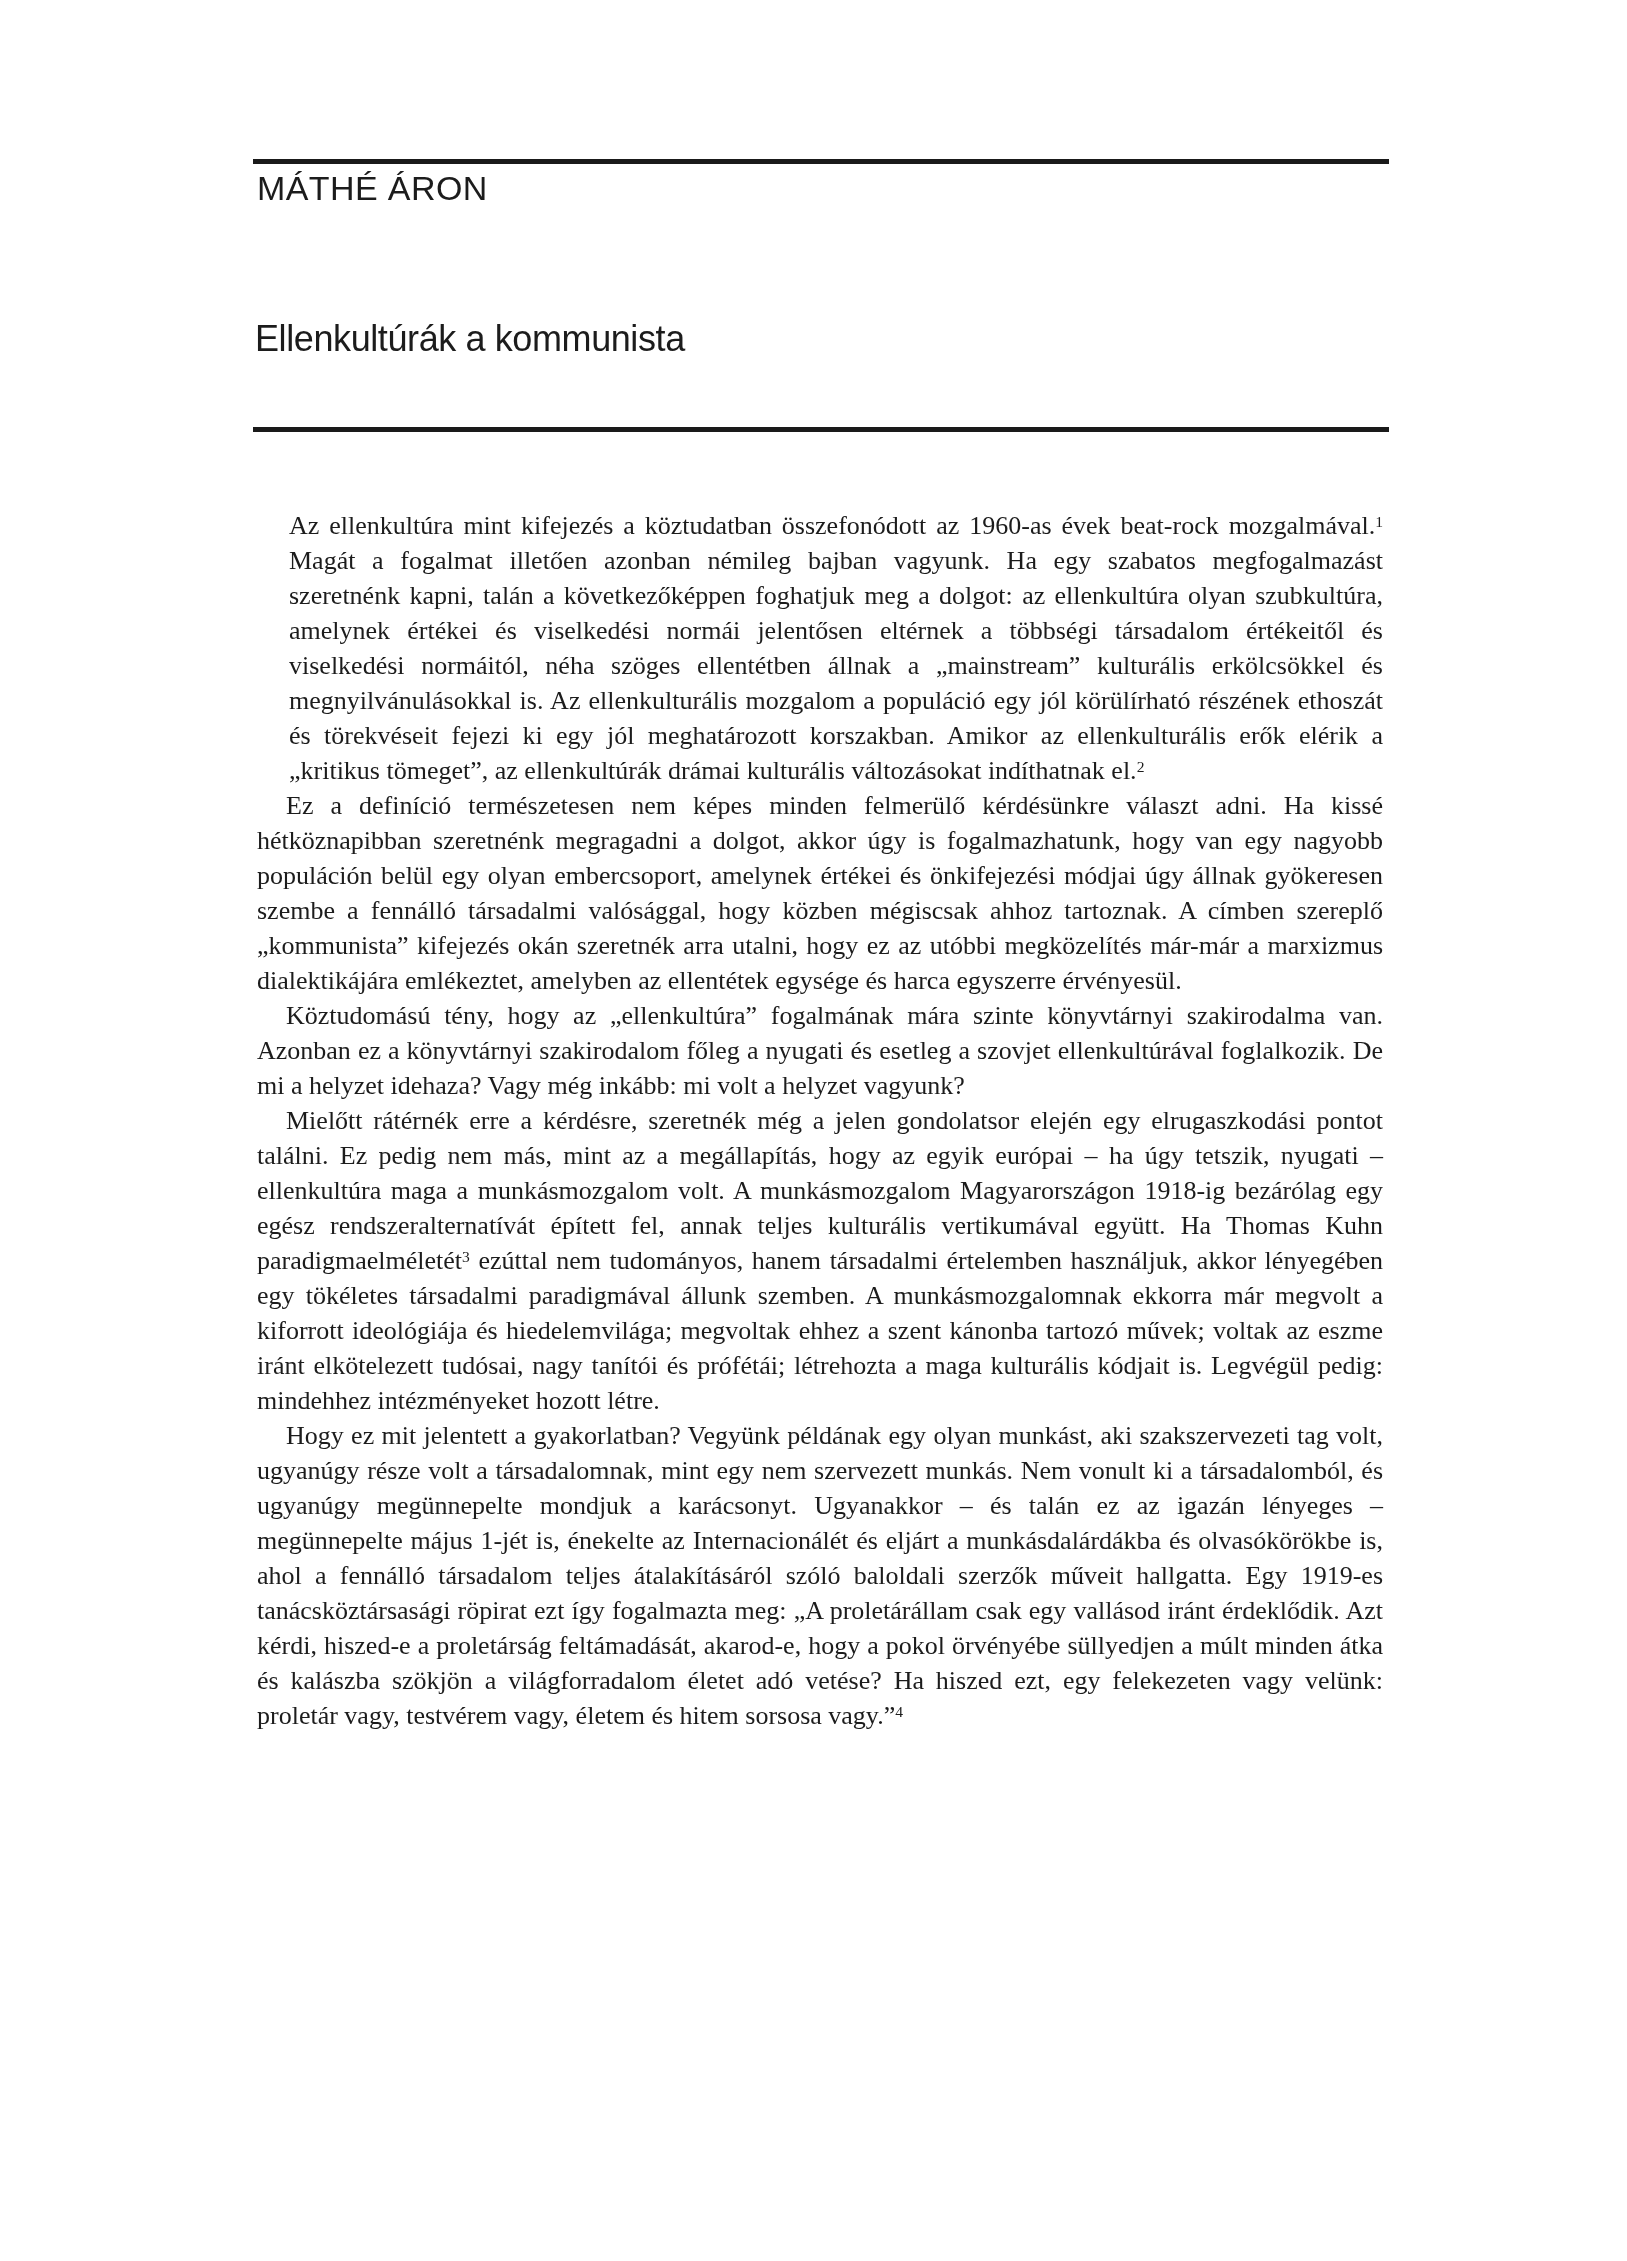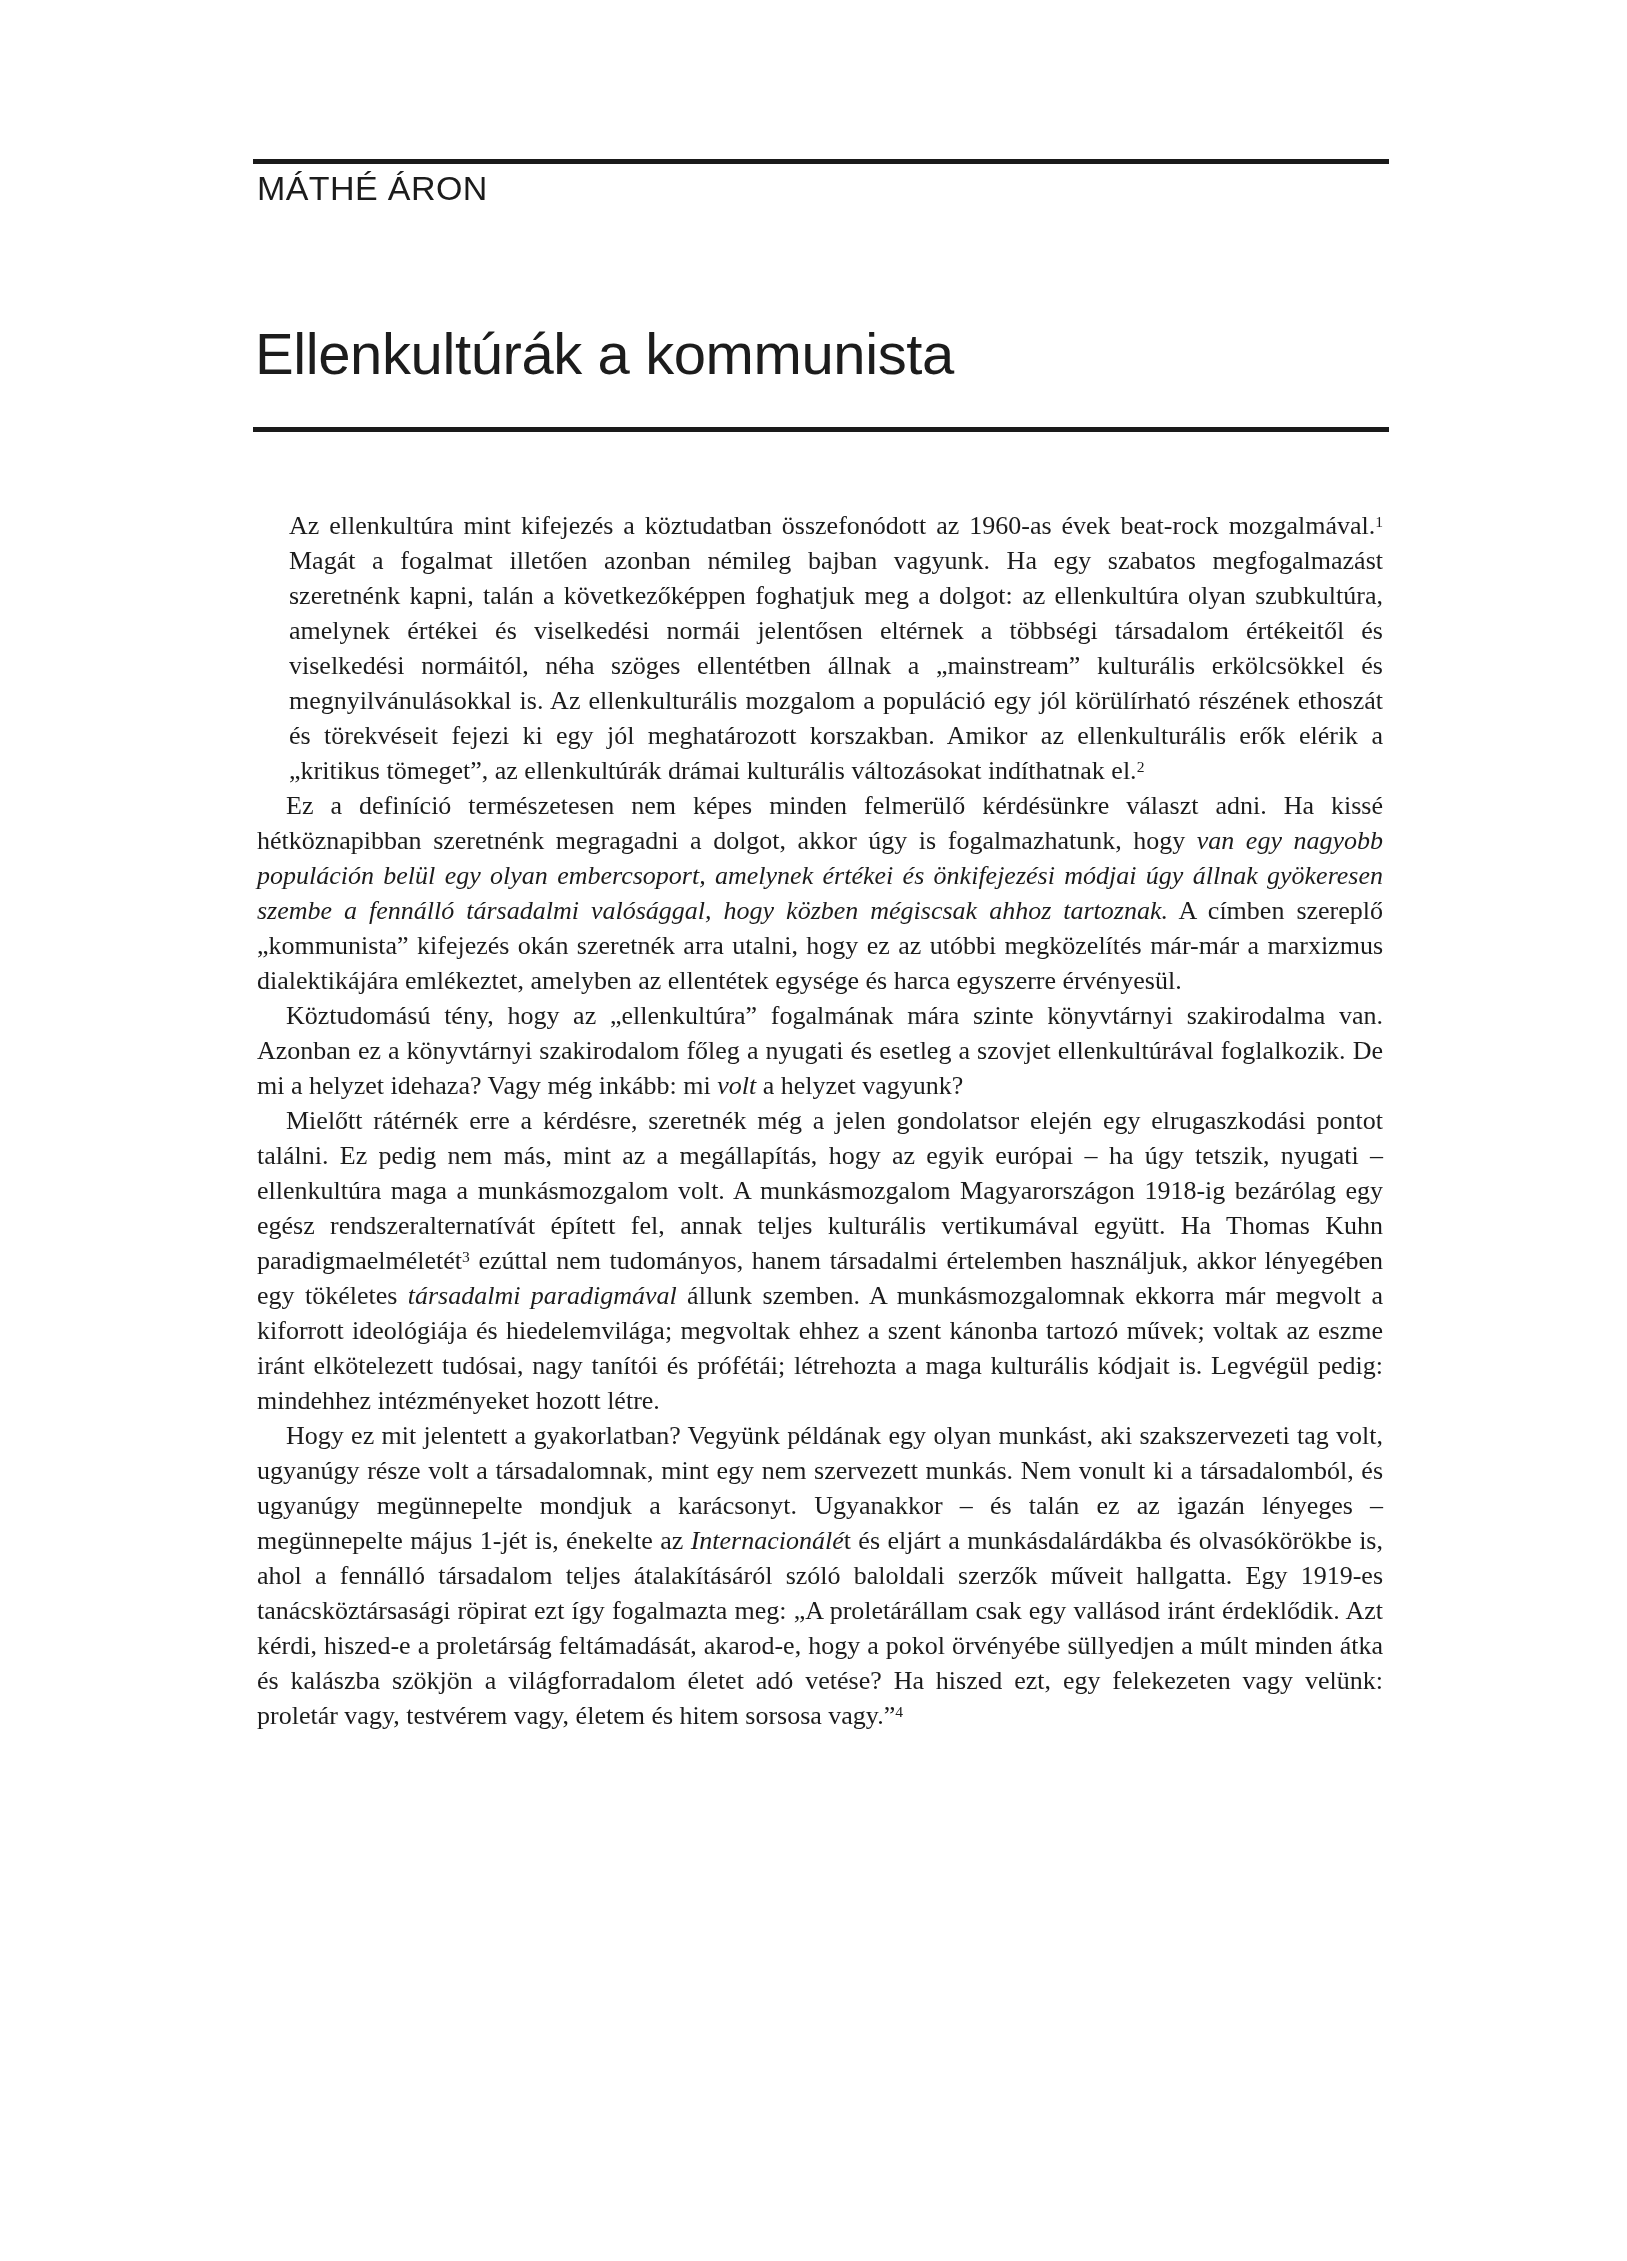--- a/index.html
+++ b/index.html
@@ -28,37 +28,37 @@
   .rule-mid{top:427px;}
   .author{
     position:absolute;left:257px;top:171px;
     font-family:"Liberation Sans", sans-serif;
     font-size:34px;line-height:34px;
     letter-spacing:0.4px;
     color:var(--ink);
     white-space:nowrap;
   }
   .title{
-    position:absolute;left:255px;top:328px;margin:0;
+    position:absolute;left:255px;top:313px;margin:0;
     font-family:"Liberation Sans", sans-serif;
     font-weight:400;
-    font-size:58px;line-height:52px;
+    font-size:36px;line-height:52px;
     letter-spacing:-0.4px;
     color:var(--ink);
   }
   .title .tline{display:block;white-space:nowrap;}
   .article{
     position:absolute;left:257px;top:508px;width:1126px;
     font-size:26px;line-height:35px;
     text-align:justify;
     color:var(--ink);
   }
   .article p{margin:0;padding:0;text-indent:29px;}
   .article p.no-indent{text-indent:0;margin-left:32px;}
-  .article .it{font-style:italic;}
+  .article .it{}
   .article sup.fn{
     font-size:0.60em;
     line-height:0;
     vertical-align:baseline;
     position:relative;
     top:-0.48em;
   }
 </style>
 </head>
 <body>

